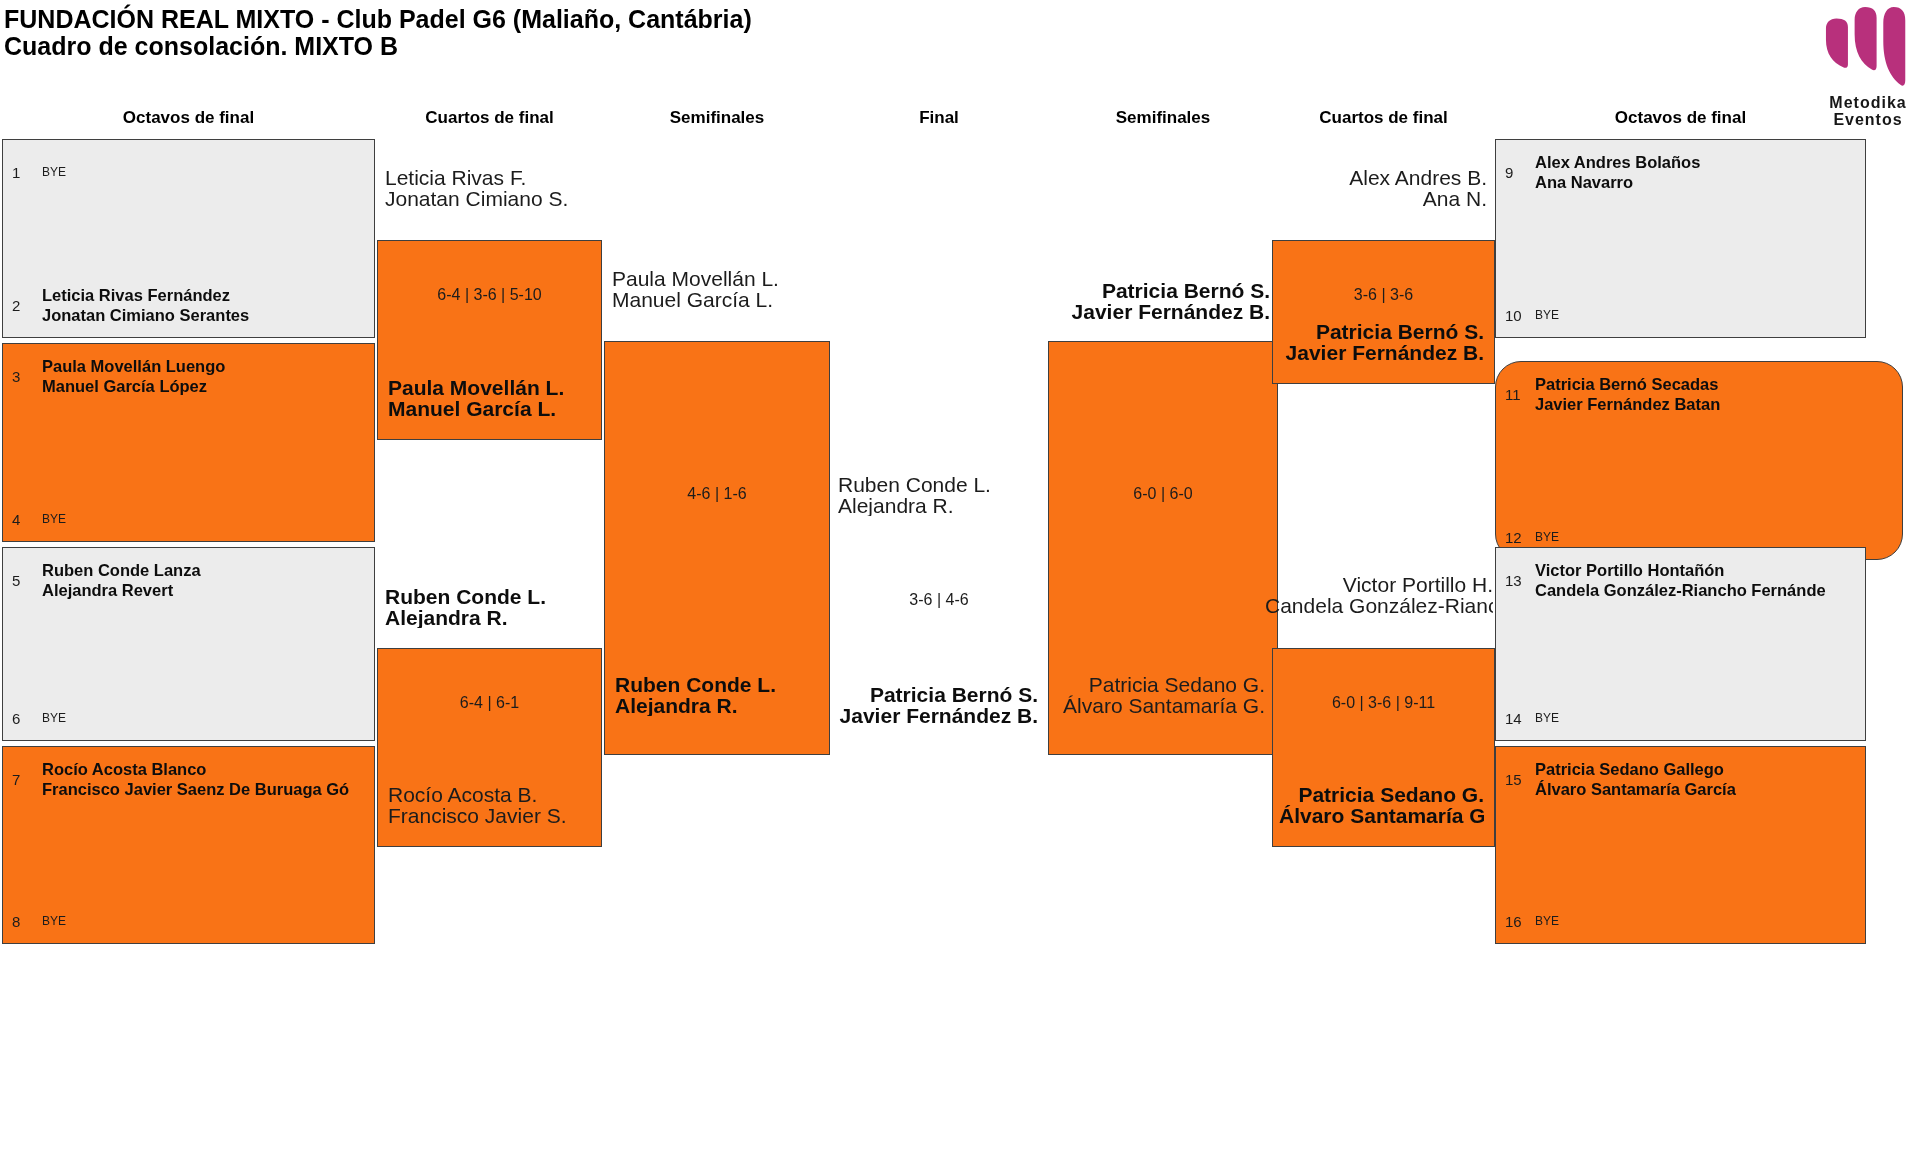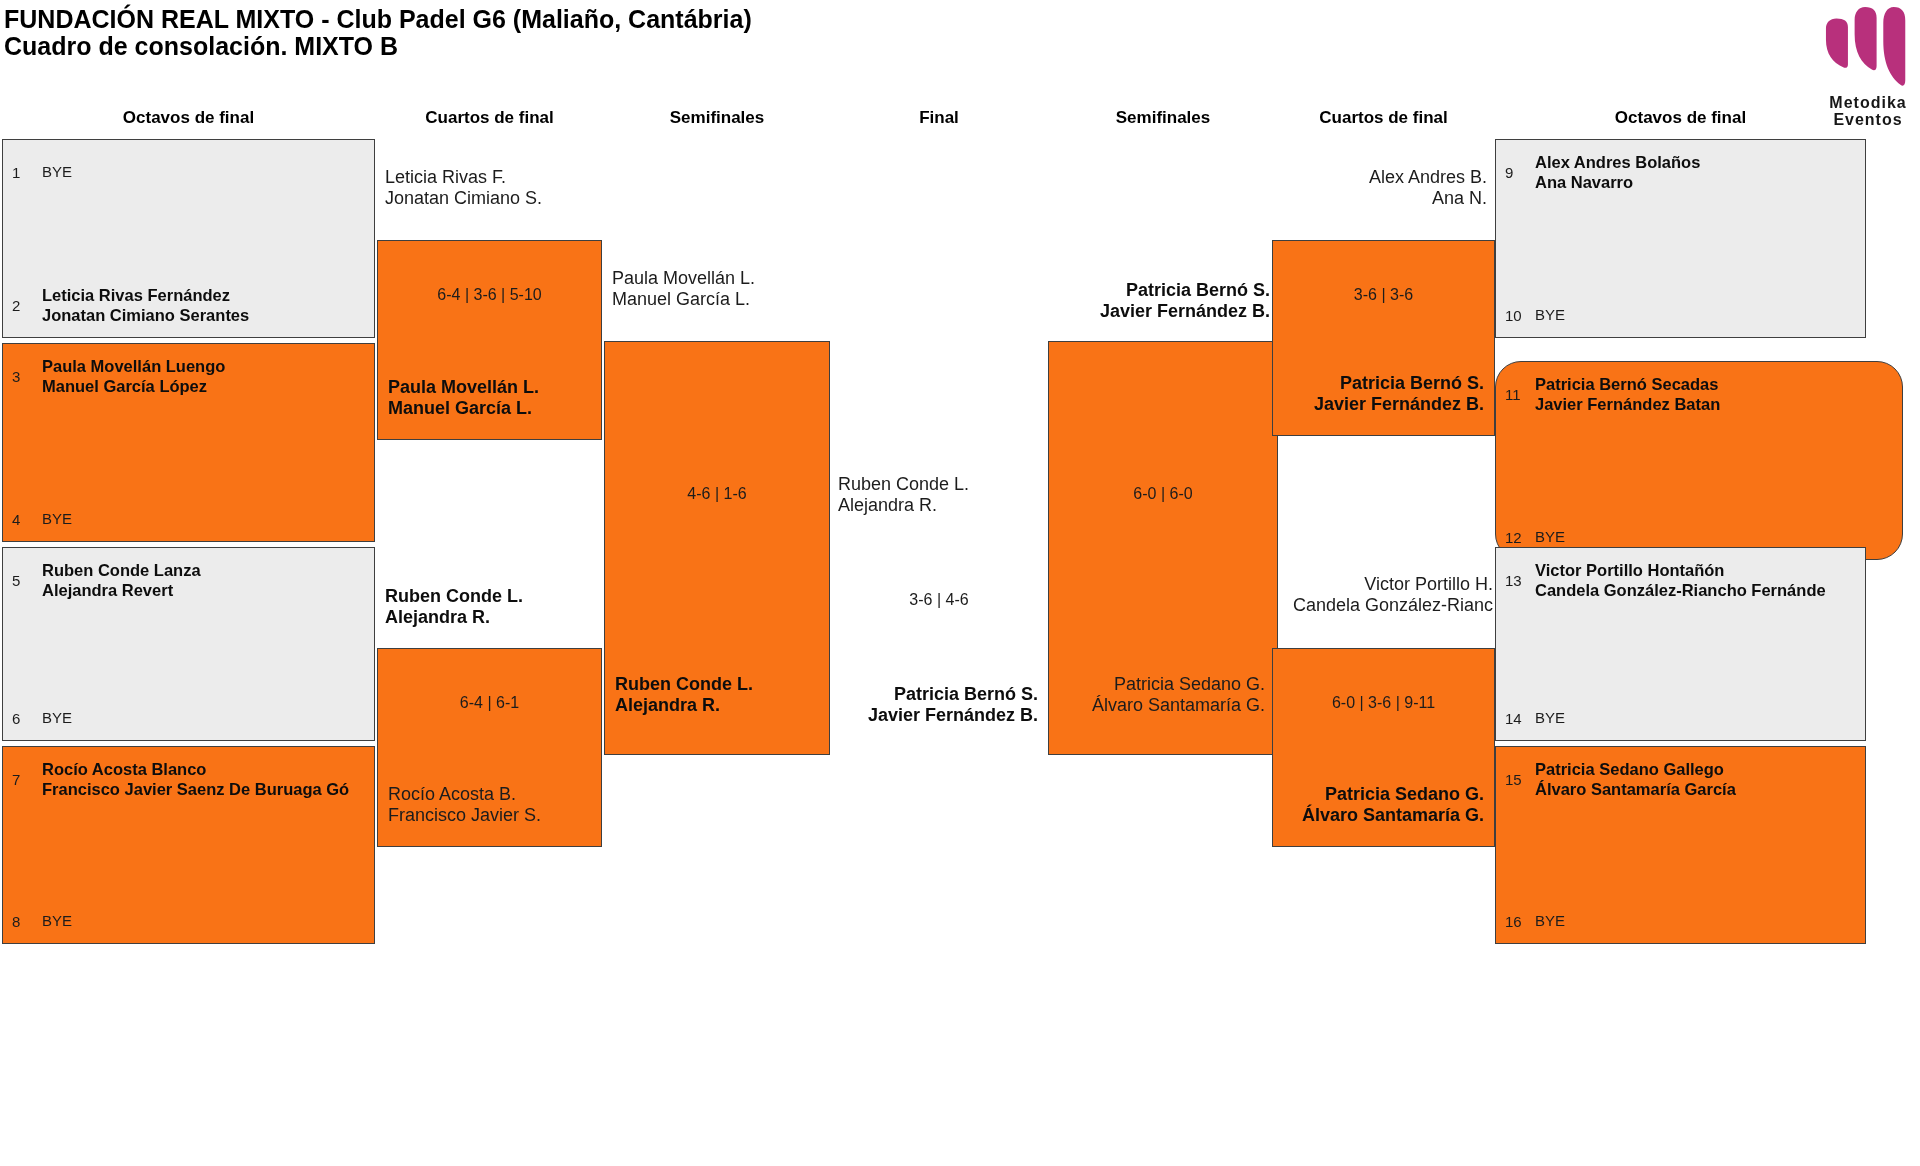--- a/index.html
+++ b/index.html
@@ -15,24 +15,24 @@
   .round-header{position:absolute;top:108px;text-align:center;font-size:17px;font-weight:600;color:#000;}
   
   .box{position:absolute;border:1.5px solid #3f3f3f;background:#f97316;box-sizing:border-box;}
   .box.shaded{background:#ececec;}
   
   .entry{position:absolute;left:9px;right:5px;display:flex;align-items:center;gap:8px;}
   .entry.top{top:12px;height:40px;}
   .entry.bottom{bottom:12px;}
   .seed{min-width:22px;font-size:15px;font-weight:400;color:#1c1c1c;flex:0 0 auto;}
   .names{flex:1;min-width:0;overflow:hidden;font-size:16.5px;font-weight:700;line-height:20px;color:#0d0d0d;}
-  .names.bye{font-weight:400;font-size:15px;color:#1c1c1c;}
+  .names.bye{font-weight:400;font-size:12px;color:#1c1c1c;}
   .nline{display:block;white-space:nowrap;}
   
-  .tlabel{position:absolute;font-size:18px;line-height:21px;font-weight:400;color:#1c1c1c;white-space:nowrap;overflow:hidden;}
+  .tlabel{position:absolute;font-size:21px;line-height:21px;font-weight:400;color:#1c1c1c;white-space:nowrap;overflow:hidden;}
   .tlabel.b{font-weight:700;color:#0d0d0d;margin-top:12px;}
   .tlabel.ra{text-align:right;}
   .score{position:absolute;left:0;right:0;text-align:center;font-size:16px;font-weight:400;color:#1c1c1c;line-height:20px;}
 </style>
 </head>
 <body>
 
 <div class="title">
   <div>FUNDACIÓN REAL MIXTO - Club Padel G6 (Maliaño, Cantábria)</div>
   <div>Cuadro de consolación. MIXTO B</div>
@@ -244,21 +244,21 @@
   <div class="tlabel ra" style="right:12px;bottom:38px;width:206px;">
     <span class="nline">Patricia Sedano G.</span>
       <span class="nline">Álvaro Santamaría G.</span>
   </div>
 </div>
 
 <div class="tlabel ra" style="left:1272px;top:167px;width:215px;">
   <span class="nline">Alex Andres B.</span>
     <span class="nline">Ana N.</span>
 </div>
-<div class="box" style="left:1272px;top:240px;width:223px;height:196px;">
+<div class="box" style="left:1272px;top:240px;width:223px;height:144px;">
   <div class="score" style="top:44px;">3-6 | 3-6</div>
   <div class="tlabel b ra" style="right:10px;bottom:20px;width:205px;">
     <span class="nline">Patricia Bernó S.</span>
       <span class="nline">Javier Fernández B.</span>
   </div>
 </div>
 <div class="tlabel ra" style="left:1265px;top:574px;width:228px;text-align:right;">
   <span class="nline">Victor Portillo H.</span>
     <span class="nline">Candela González-Rianc</span>
 </div>

